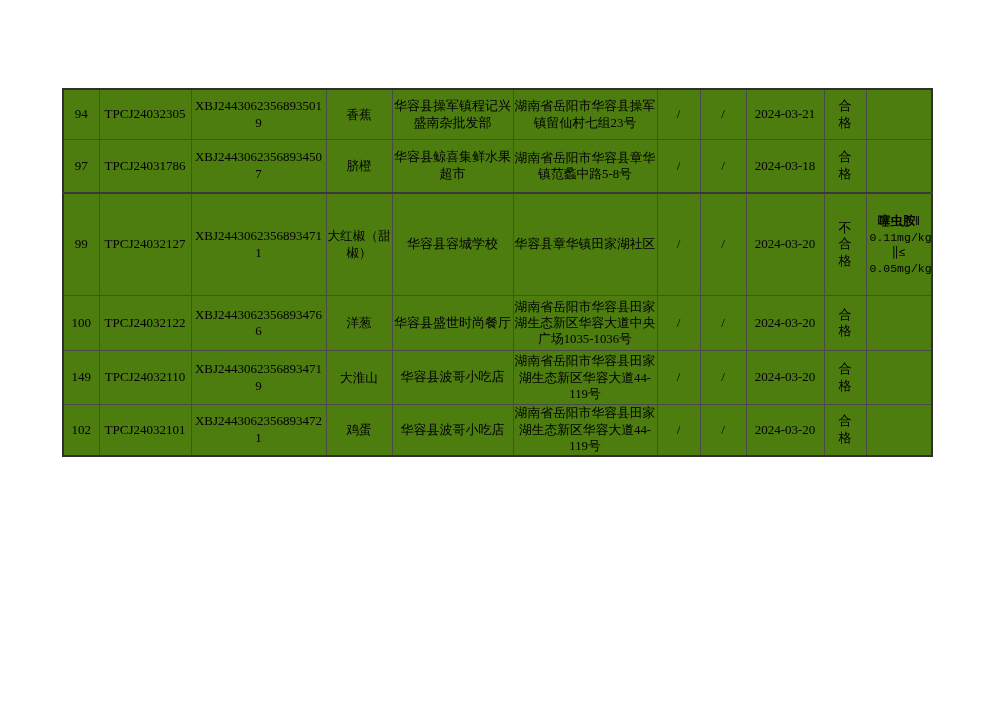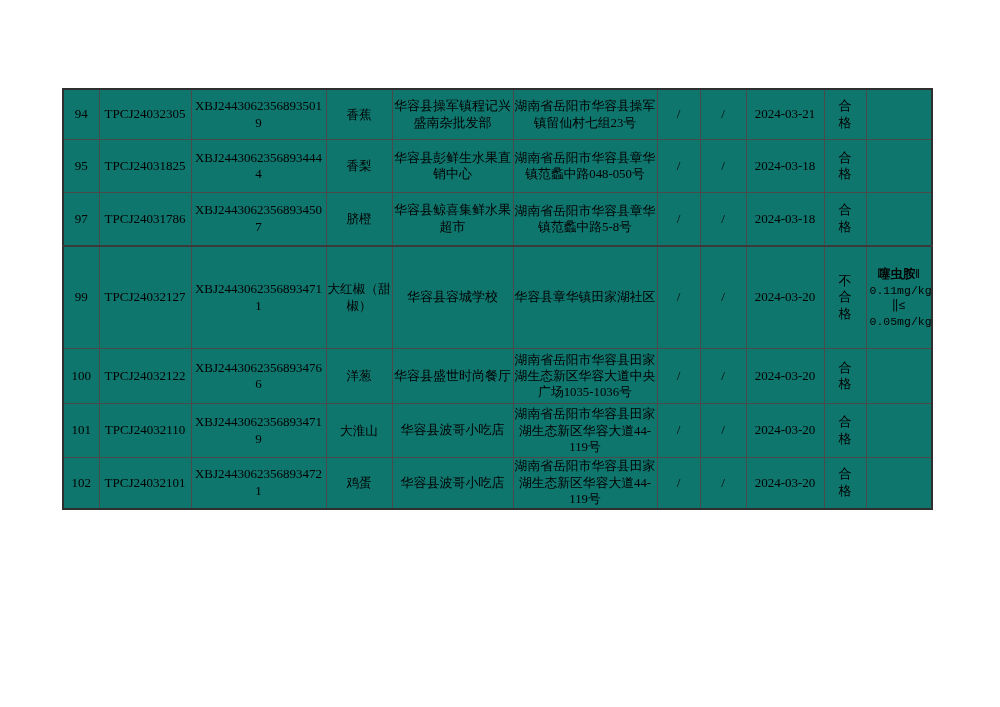--- a/index.html
+++ b/index.html
@@ -19,21 +19,21 @@
     background: #ffffff;
   }
   table.records {
     position: absolute;
     left: 62px;
     top: 88px;
     width: 869px;
     border-collapse: collapse;
     table-layout: fixed;
     border: 2px solid #2f2f2f;
-    background: #0f766e;
+    background: #4d7c0f;
   }
   td {
     border: 1px solid #4a4a4a;
     text-align: center;
     vertical-align: middle;
     font-size: 13px;
     line-height: 1.28;
     padding: 1px 2px;
     overflow: hidden;
     word-wrap: break-word;
@@ -84,33 +84,20 @@
           <td class="c3">香蕉</td>
           <td class="c4">华容县操军镇程记兴盛南杂批发部</td>
           <td class="c5">湖南省岳阳市华容县操军镇留仙村七组23号</td>
           <td class="c6">/</td>
           <td class="c7">/</td>
           <td class="c8">2024-03-21</td>
           <td class="c9">合格</td>
           <td class="c10"></td>
         </tr>
         <tr style="height: 53px;">
-          <td class="c0">95</td>
-          <td class="c1">TPCJ24031825</td>
-          <td class="c2">XBJ24430623568934444</td>
-          <td class="c3">香梨</td>
-          <td class="c4">华容县彭鲜生水果直销中心</td>
-          <td class="c5">湖南省岳阳市华容县章华镇范蠡中路048-050号</td>
-          <td class="c6">/</td>
-          <td class="c7">/</td>
-          <td class="c8">2024-03-18</td>
-          <td class="c9">合格</td>
-          <td class="c10"></td>
-        </tr>
-        <tr style="height: 53px;">
           <td class="c0">97</td>
           <td class="c1">TPCJ24031786</td>
           <td class="c2">XBJ24430623568934507</td>
           <td class="c3">脐橙</td>
           <td class="c4">华容县鲸喜集鲜水果超市</td>
           <td class="c5">湖南省岳阳市华容县章华镇范蠡中路5-8号</td>
           <td class="c6">/</td>
           <td class="c7">/</td>
           <td class="c8">2024-03-18</td>
           <td class="c9">合格</td>
@@ -141,21 +128,21 @@
           <td class="c3">洋葱</td>
           <td class="c4">华容县盛世时尚餐厅</td>
           <td class="c5">湖南省岳阳市华容县田家湖生态新区华容大道中央广场1035-1036号</td>
           <td class="c6">/</td>
           <td class="c7">/</td>
           <td class="c8">2024-03-20</td>
           <td class="c9">合格</td>
           <td class="c10"></td>
         </tr>
         <tr style="height: 54px;">
-          <td class="c0">101</td>
+          <td class="c0">149</td>
           <td class="c1">TPCJ24032110</td>
           <td class="c2">XBJ24430623568934719</td>
           <td class="c3">大淮山</td>
           <td class="c4">华容县波哥小吃店</td>
           <td class="c5">湖南省岳阳市华容县田家湖生态新区华容大道44-119号</td>
           <td class="c6">/</td>
           <td class="c7">/</td>
           <td class="c8">2024-03-20</td>
           <td class="c9">合格</td>
           <td class="c10"></td>

